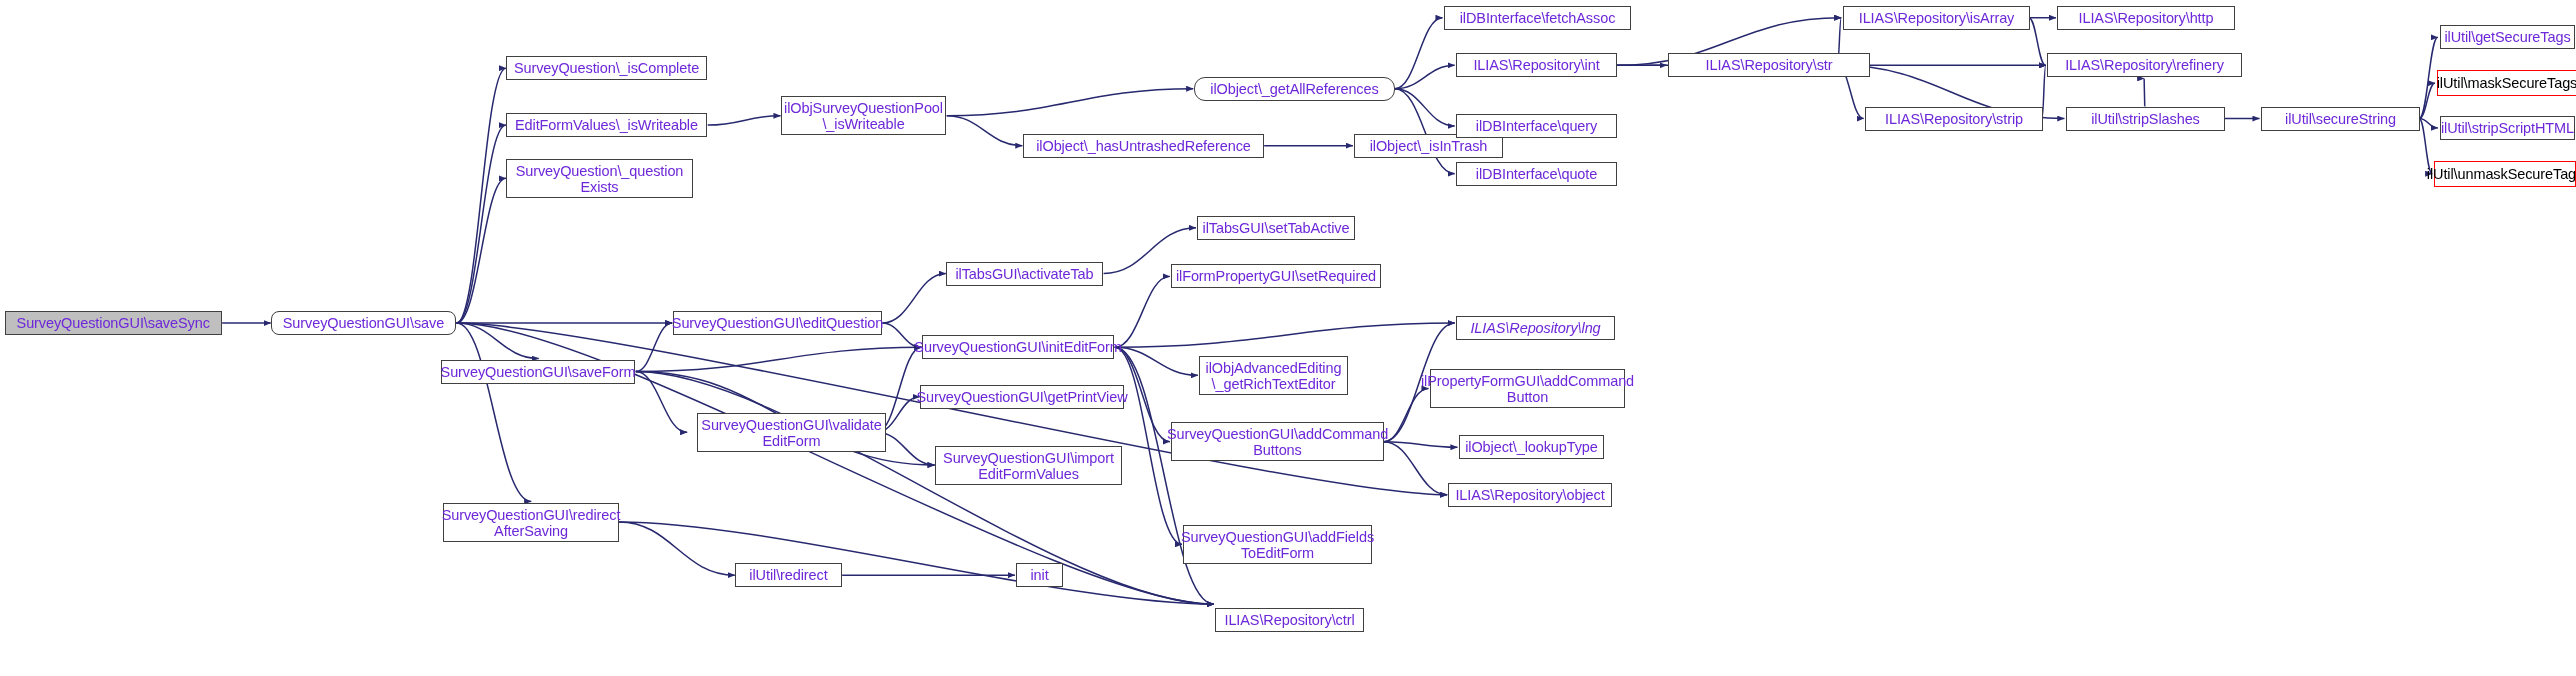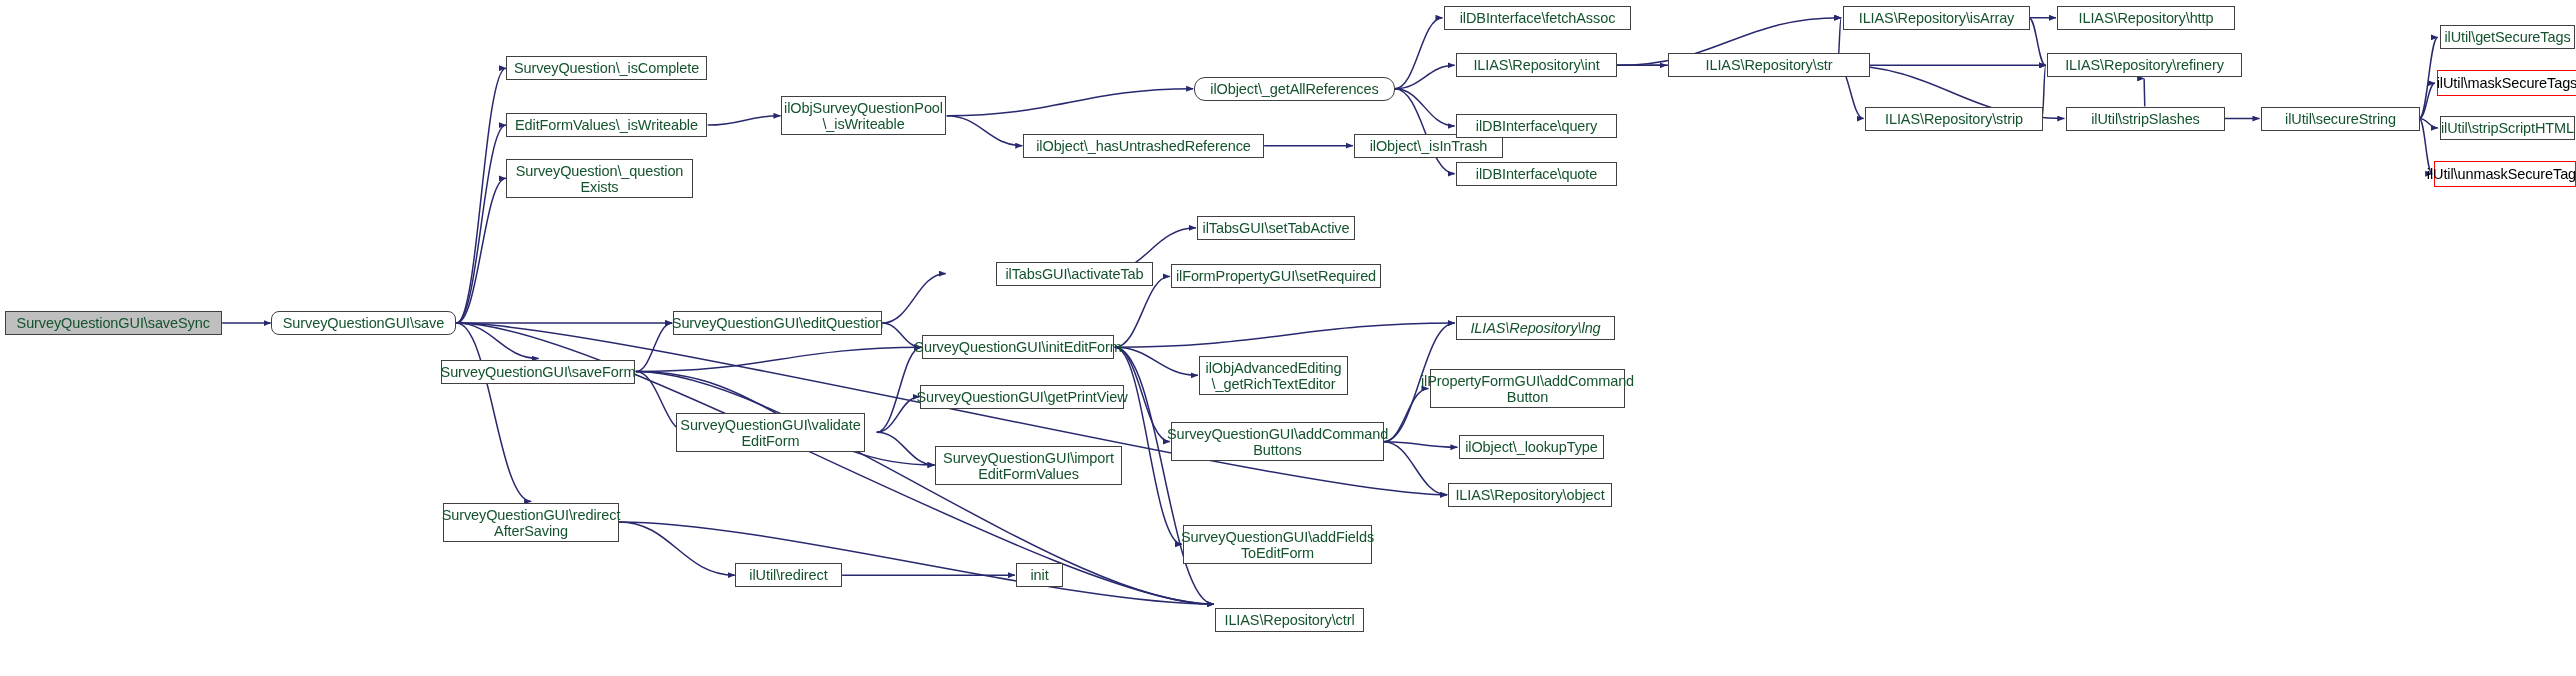--- a/index.html
+++ b/index.html
@@ -25,21 +25,21 @@
   }
   .node {
     position: absolute;
     box-sizing: border-box;
     display: flex;
     align-items: center;
     justify-content: center;
     text-align: center;
     background: #ffffff;
     border: 0.9px solid #404040;
-    color: #14532d;
+    color: #6d28d9;
     font-size: 14.5px;
     line-height: 16px;
     letter-spacing: -0.1px;
     white-space: pre-line;
     z-index: 5;
     cursor: default;
   }
   .node.root {
     background: #bfbfbf;
     border-color: #404040;
@@ -140,25 +140,25 @@
       <div class="node" style="left: 2057px; top: 5.6px; width: 178px; height: 24px;">ILIAS\Repository\http</div>
       <div class="node" style="left: 2047px; top: 53px; width: 195px; height: 24px;">ILIAS\Repository\refinery</div>
       <div class="node" style="left: 2066px; top: 107px; width: 159px; height: 24px;">ilUtil\stripSlashes</div>
       <div class="node" style="left: 2261px; top: 107px; width: 159px; height: 24px;">ilUtil\secureString</div>
       <div class="node" style="left: 2440px; top: 25px; width: 135px; height: 24px;">ilUtil\getSecureTags</div>
       <div class="node highlight" style="left: 2437px; top: 70px; width: 140px; height: 26px;">ilUtil\maskSecureTags</div>
       <div class="node" style="left: 2440px; top: 116px; width: 135px; height: 24px;">ilUtil\stripScriptHTML</div>
       <div class="node highlight" style="left: 2434px; top: 161px; width: 142px; height: 26px;">ilUtil\unmaskSecureTags</div>
       <div class="node" style="left: 673px; top: 311px; width: 209px; height: 24px;">SurveyQuestionGUI\editQuestion</div>
       <div class="node" style="left: 441px; top: 360px; width: 194px; height: 24px;">SurveyQuestionGUI\saveForm</div>
-      <div class="node" style="left: 996px; top: 262px; width: 157px; height: 24px;">ilTabsGUI\activateTab</div>
+      <div class="node" style="left: 946px; top: 262px; width: 157px; height: 24px;">ilTabsGUI\activateTab</div>
       <div class="node" style="left: 922px; top: 335px; width: 192px; height: 24px;">SurveyQuestionGUI\initEditForm</div>
       <div class="node" style="left: 1197px; top: 216px; width: 158px; height: 24px;">ilTabsGUI\setTabActive</div>
       <div class="node" style="left: 1171px; top: 264px; width: 210px; height: 24px;">ilFormPropertyGUI\setRequired</div>
-      <div class="node" style="left: 676px; top: 413px; width: 189px; height: 39px;">SurveyQuestionGUI\validate
+      <div class="node" style="left: 697px; top: 413px; width: 189px; height: 39px;">SurveyQuestionGUI\validate
 EditForm</div>
       <div class="node" style="left: 920px; top: 385px; width: 204px; height: 24px;">SurveyQuestionGUI\getPrintView</div>
       <div class="node" style="left: 1199px; top: 356px; width: 149px; height: 39px;">ilObjAdvancedEditing
 \_getRichTextEditor</div>
       <div class="node" style="left: 935px; top: 446px; width: 187px; height: 39px;">SurveyQuestionGUI\import
 EditFormValues</div>
       <div class="node" style="left: 1171px; top: 422px; width: 213px; height: 39px;">SurveyQuestionGUI\addCommand
 Buttons</div>
       <div class="node" style="left: 1456px; top: 316px; width: 159px; height: 24px; font-style: italic;">ILIAS\Repository\lng</div>
       <div class="node" style="left: 1430px; top: 369px; width: 195px; height: 39px;">ilPropertyFormGUI\addCommand

